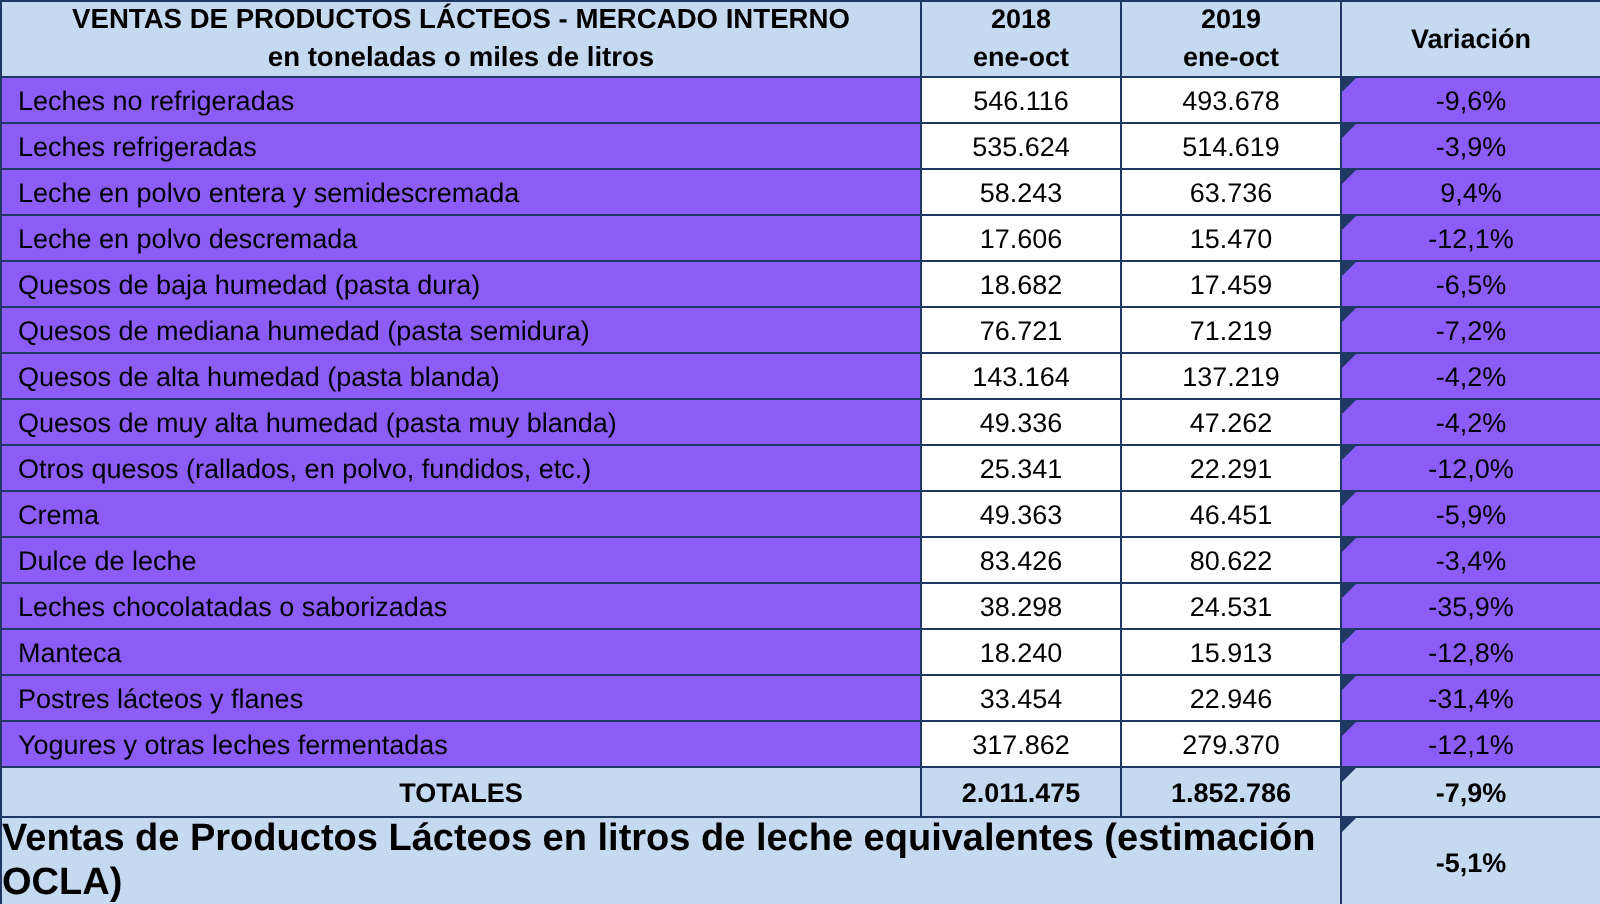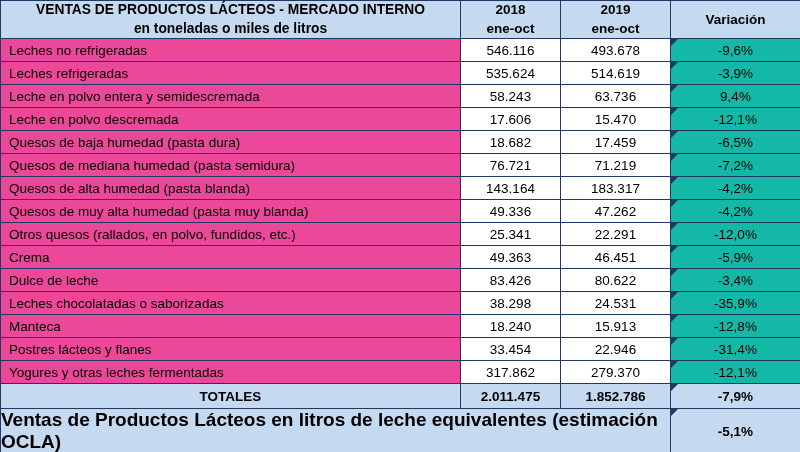--- a/index.html
+++ b/index.html
@@ -47,31 +47,31 @@
     padding: 4px 6px;
   }
   thead th.head-title {
     font-size: 13.8px;
   }
   thead th .l2 { display: block; }
 
   tbody td.label {
     text-align: left;
     padding-left: 8px;
-    background: #ec4899;
+    background: #8b5cf6;
     height: 23px;
   }
   tbody td.num {
     text-align: center;
     background: #ffffff;
     margin-top: 20px;
   }
   tbody td.var {
     text-align: center;
-    background: #14b8a6;
+    background: #8b5cf6;
     position: relative;
   }
   
   tbody td.var::before,
   tr.totals td.var::before,
   tr.equiv td.var::before {
     content: "";
     position: absolute;
     left: 0;
     top: 0;
@@ -163,21 +163,21 @@
         </tr>
         <tr>
           <td class="label">Quesos de mediana humedad (pasta semidura)</td>
           <td class="num">76.721</td>
           <td class="num">71.219</td>
           <td class="var">-7,2%</td>
         </tr>
         <tr>
           <td class="label">Quesos de alta humedad (pasta blanda)</td>
           <td class="num">143.164</td>
-          <td class="num">183.317</td>
+          <td class="num">137.219</td>
           <td class="var">-4,2%</td>
         </tr>
         <tr>
           <td class="label">Quesos de muy alta humedad (pasta muy blanda)</td>
           <td class="num">49.336</td>
           <td class="num">47.262</td>
           <td class="var">-4,2%</td>
         </tr>
         <tr>
           <td class="label">Otros quesos (rallados, en polvo, fundidos, etc.)</td>

